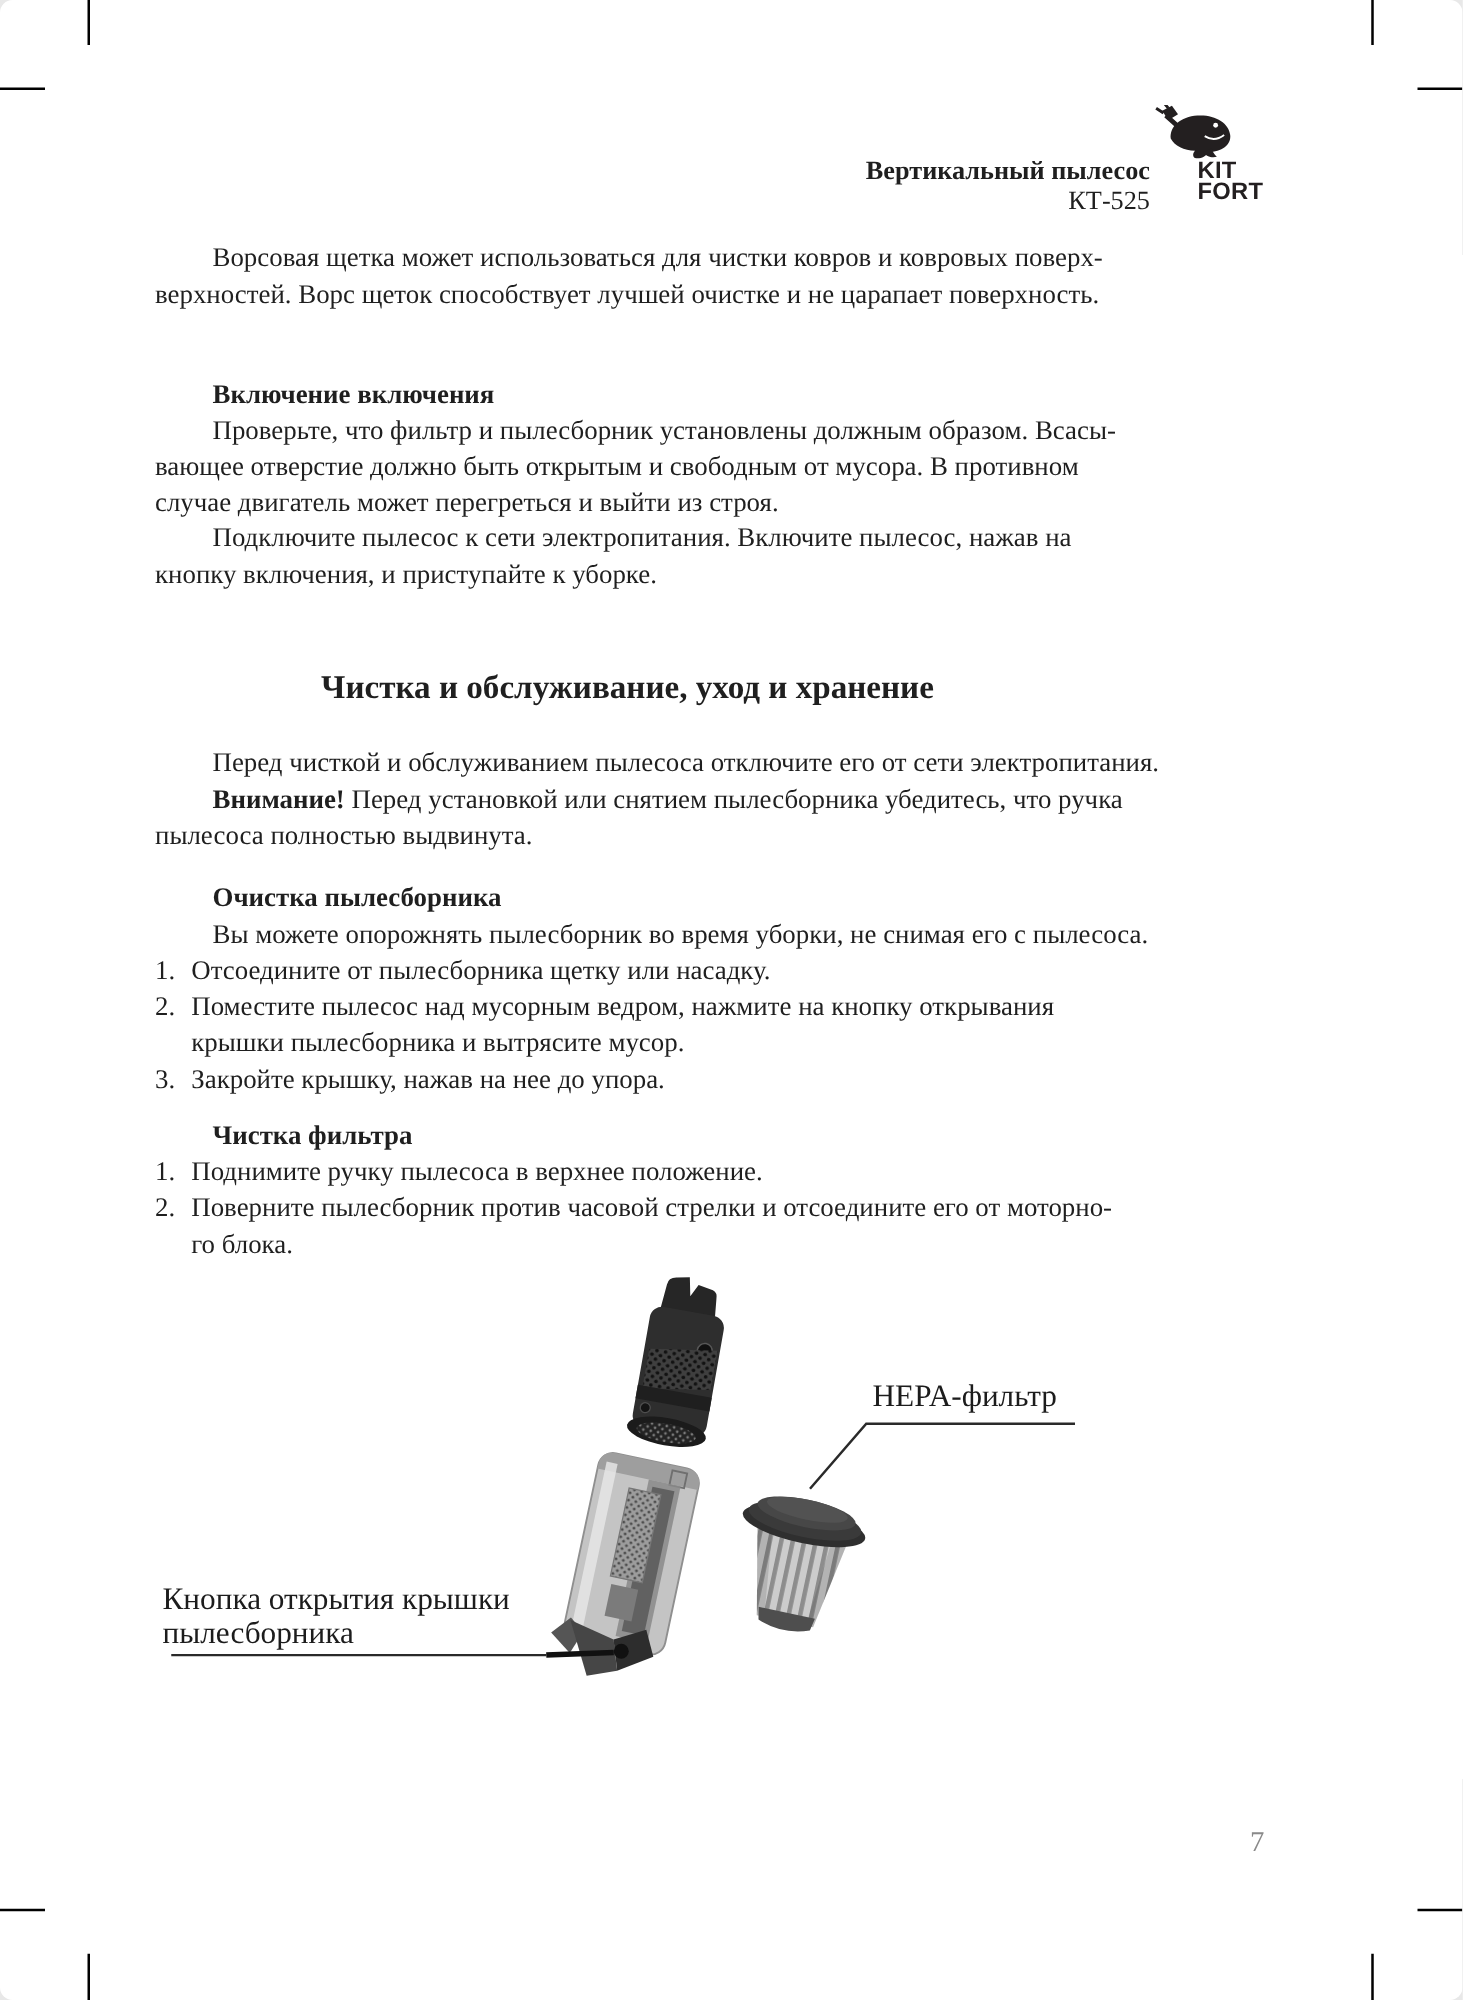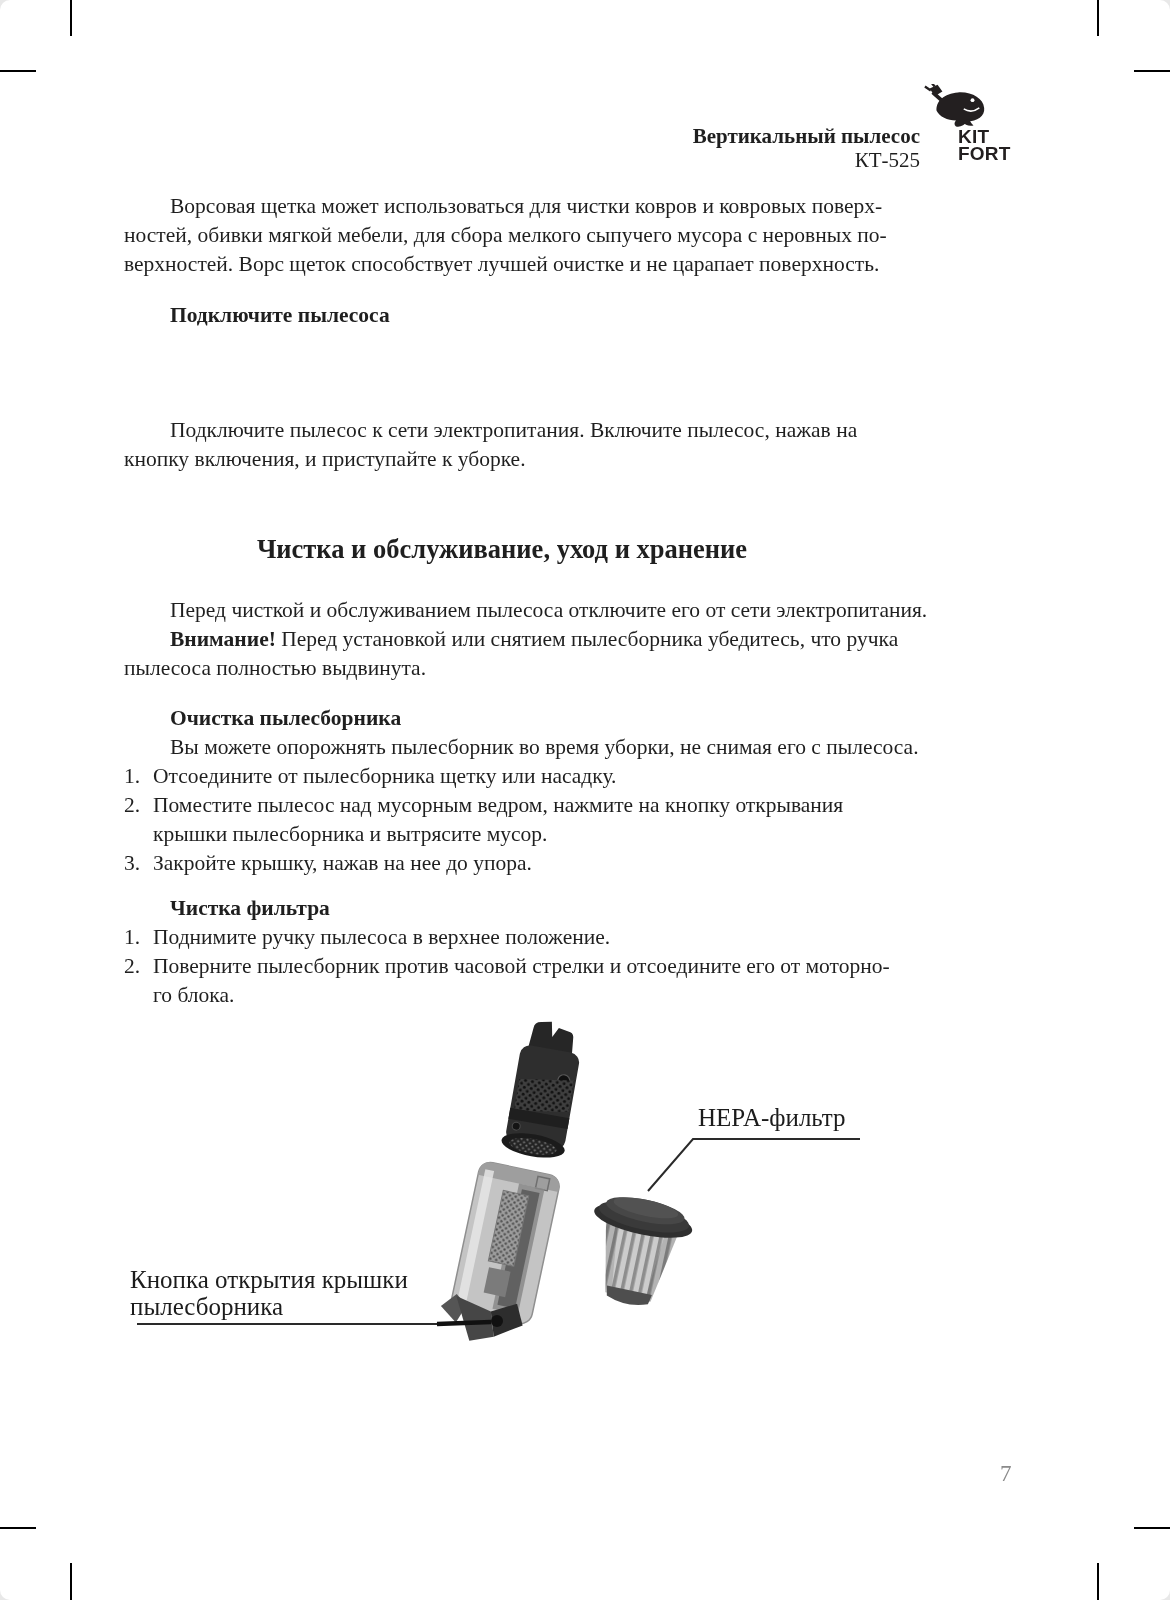--- a/index.html
+++ b/index.html
@@ -66,25 +66,29 @@
       </g>
       <circle cx="52" cy="16" r="2" fill="#ffffff"></circle>
       <path d="M43,25 Q51,30 59,24" stroke="#ffffff" stroke-width="1.6" fill="none"></path>
     </svg>
     <div class="brand-word">KIT</div>
     <div class="brand-word">FORT</div>
   </div>
 
   <div class="txt" style="top:192px;">
     <div class="ln indent">Ворсовая щетка может использоваться для чистки ковров и ковровых поверх-</div>
-    <div class="ln">ностей, обивки мягкой мебели, для сбора мелкого сыпучего мусора с неровных по-</div>
     <div class="ln">верхностей. Ворс щеток способствует лучшей очистке и не царапает поверхность.</div>
   </div>
 
-  <div class="txt subhead indent" style="top:301px;">Подключите пылесоса</div>
+  <div class="txt subhead indent" style="top:301px;">Включение включения</div>
+  <div class="txt" style="top:330px;">
+    <div class="ln indent">Проверьте, что фильтр и пылесборник установлены должным образом. Всасы-</div>
+    <div class="ln">вающее отверстие должно быть открытым и свободным от мусора. В противном</div>
+    <div class="ln">случае двигатель может перегреться и выйти из строя.</div>
+  </div>
   <div class="txt" style="top:416px;">
     <div class="ln indent">Подключите пылесос к сети электропитания. Включите пылесос, нажав на</div>
     <div class="ln">кнопку включения, и приступайте к уборке.</div>
   </div>
 
   <div class="mainhead" style="top:534px;">Чистка и обслуживание, уход и хранение</div>
 
   <div class="txt indent ln" style="top:596px;">Перед чисткой и обслуживанием пылесоса отключите его от сети электропитания.</div>
 
   <div class="txt" style="top:625px;">

